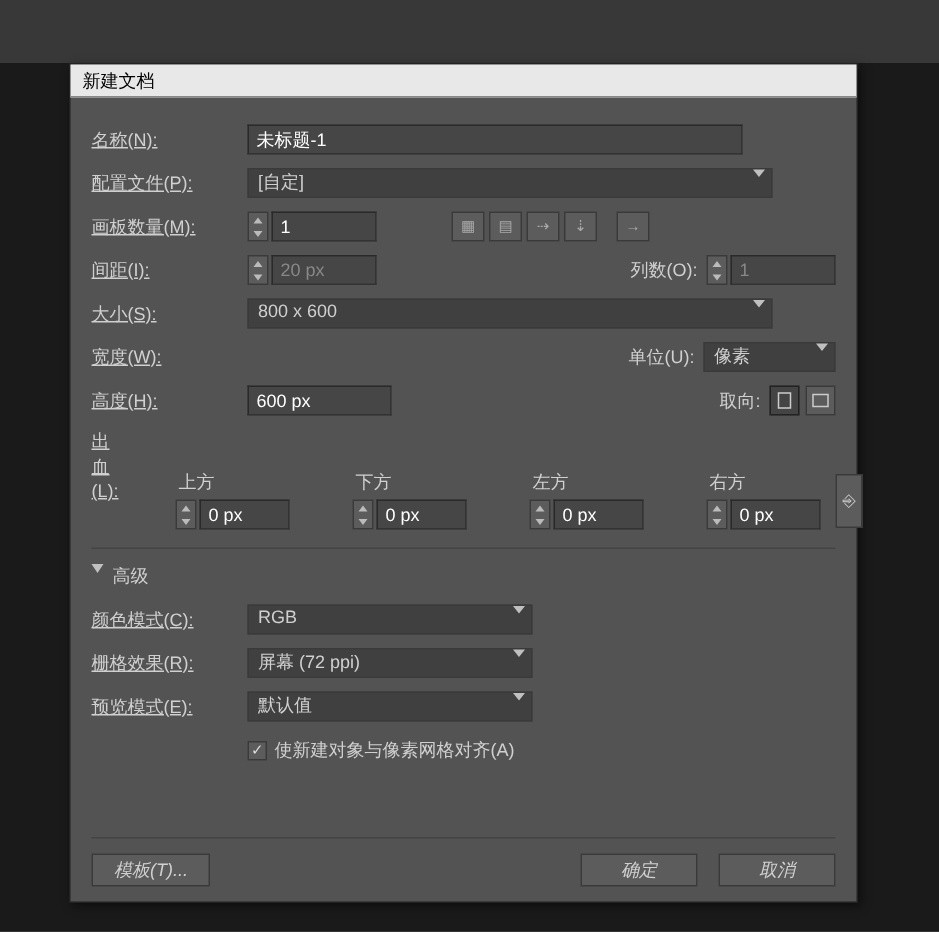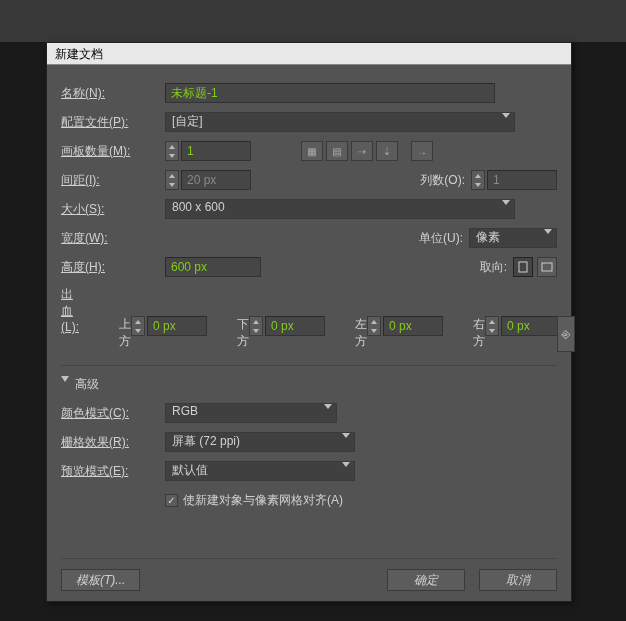--- a/index.html
+++ b/index.html
@@ -55,21 +55,21 @@
     width: 60px;
     text-align: right;
     padding-right: 6px;
     font-size: 12px;
   }
   .txt {
     background: #464646;
     border: 1px solid #333;
     border-top-color: #2a2a2a;
     border-left-color: #2a2a2a;
-    color: #84cc16;
+    color: #ffffff;
     height: 20px;
     padding: 2px 5px;
     font-size: 12px;
   }
   .txt.disabled { color: #888; }
   .sel {
     background: #404040;
     border: 1px solid #3a3a3a;
     height: 20px;
     display: flex;
@@ -117,21 +117,21 @@
     background: #5c5c5c;
     border: 1px solid #3a3a3a;
     display: inline-flex;
     align-items: center;
     justify-content: center;
     margin-right: 3px;
     font-size: 10px;
     color: #aaa;
   }
   .bleed-group { display: flex; gap: 8px; align-items: center; }
-  .bleed-col { display: flex; flex-direction: row; width: 78px; margin-left: 32px; }
+  .bleed-col { display: flex; flex-direction: column; width: 78px; margin-left: 32px; }
   .bleed-col .hdr { font-size: 12px; margin-bottom: 3px; padding-left: 2px; }
   .bleed-input { display: flex; }
   .bleed-input .txt { width: 60px; }
   .section-divider {
     height: 1px;
     background: #444;
     margin: 12px 0 10px 0;
   }
   .section-head {
     display: flex;
@@ -342,21 +342,21 @@
 
     <div class="section-divider"></div>
 
     <div class="section-head">
       <div class="disclosure"></div>
       <span>高级</span>
     </div>
 
     <div class="row">
       <div class="lbl">颜色模式(C):</div>
-      <div class="sel" style="width:172px">
+      <div class="sel" style="width:190px">
         <span>RGB</span>
         <span class="arrow"></span>
       </div>
     </div>
 
     <div class="row">
       <div class="lbl">栅格效果(R):</div>
       <div class="sel" style="width:190px">
         <span>屏幕 (72 ppi)</span>
         <span class="arrow"></span>

